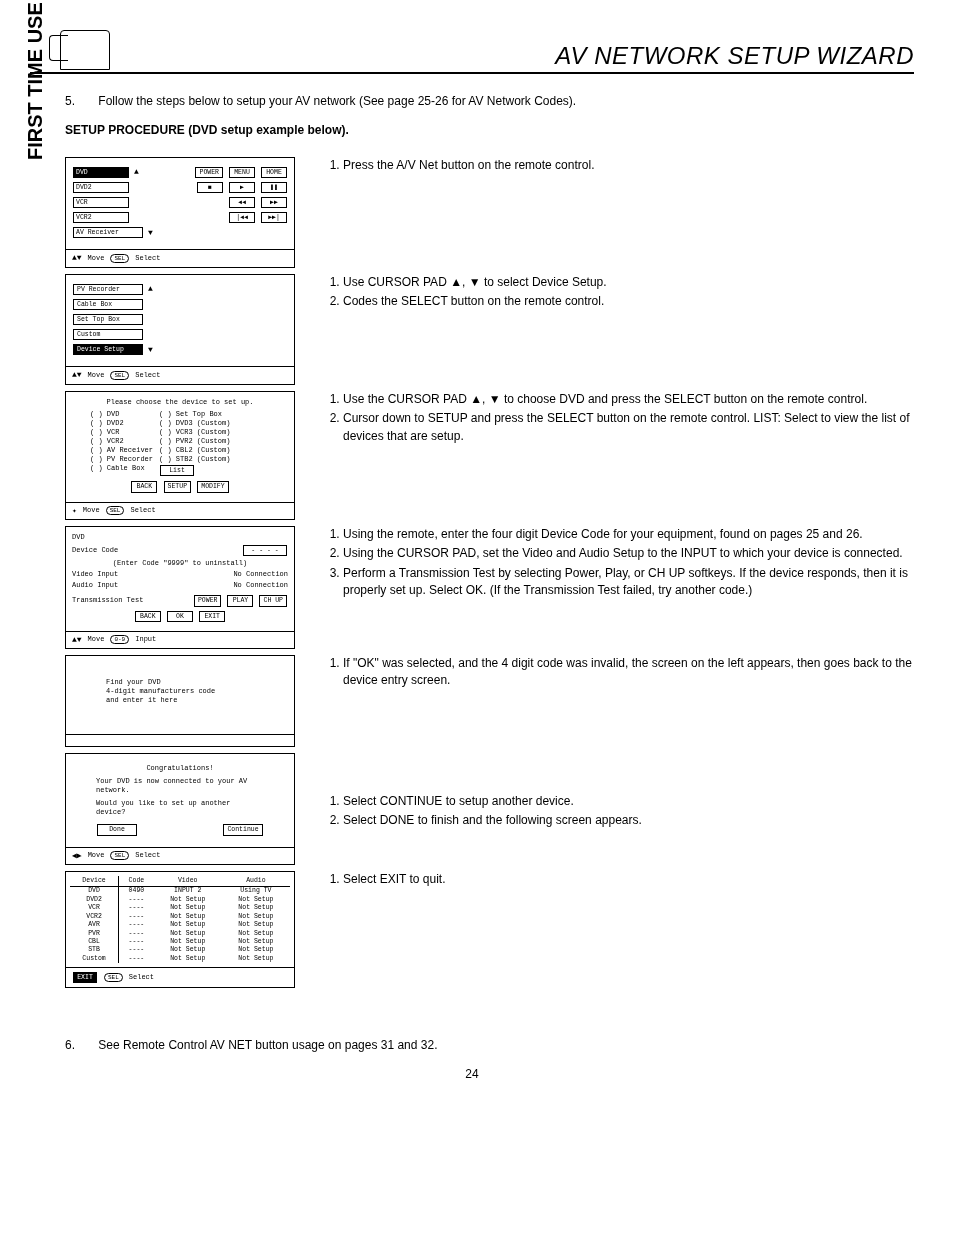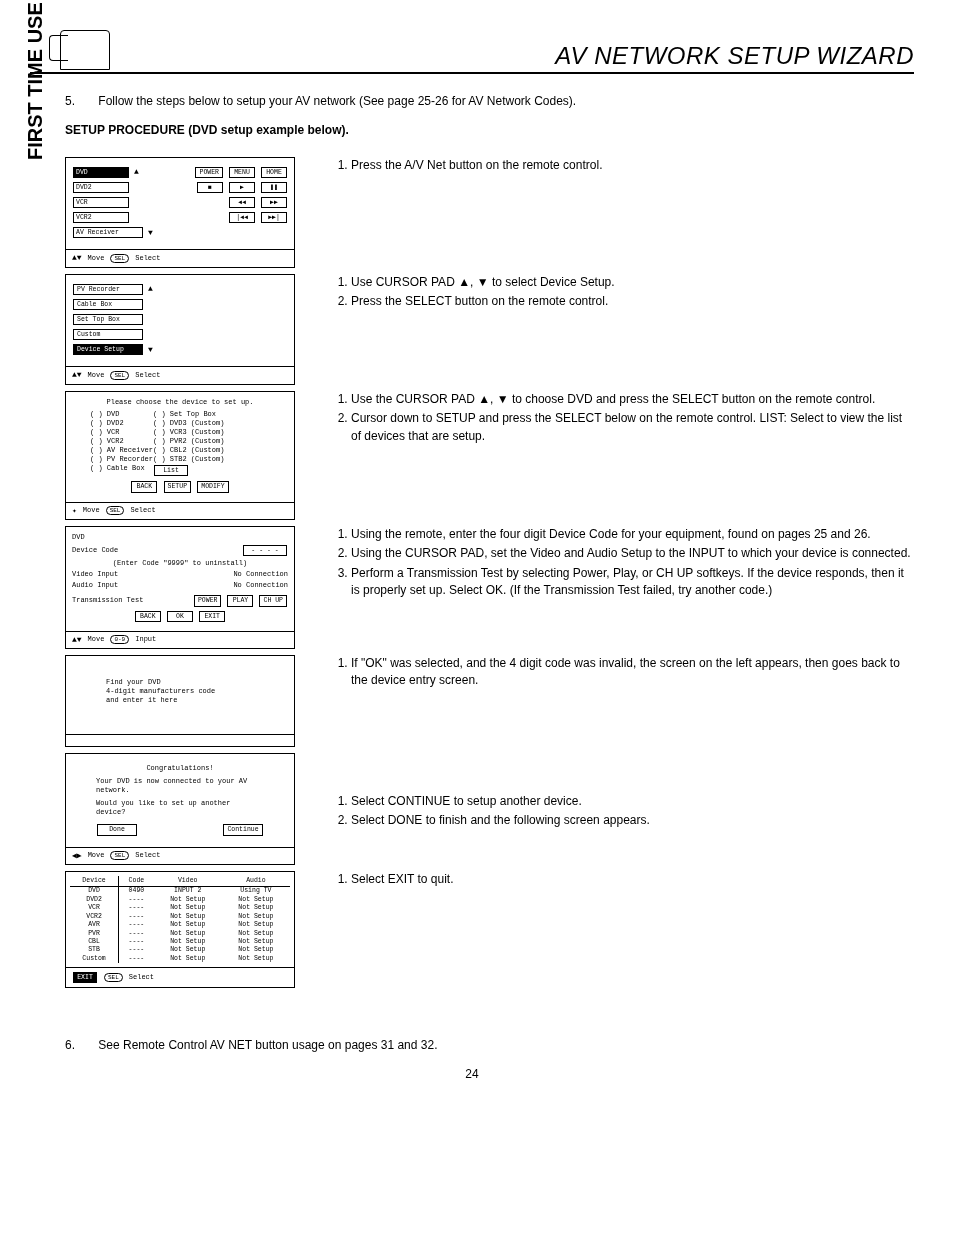--- a/index.html
+++ b/index.html
@@ -93,21 +93,21 @@
   }
   .mini-btn.inv { background:#000; color:#fff; }
   .mini-row { display:flex; align-items:center; gap:4px; margin:2px 0;}
   .arrow-icon { font-size:8px; }
   .instr {
     flex: 1;
     font-size: 12px;
     line-height: 1.45;
   }
   .instr ol { margin: 0; padding-left: 28px; }
-  .instr li { margin-bottom: 2px; margin-left: 8px; }
+  .instr li { margin-bottom: 2px; }
   .tbl { width:100%; font-size:6.5px; border-collapse: collapse; }
   .tbl th { font-weight: normal; text-align:center; padding:1px 2px; }
   .thead-row th { border-bottom:1px solid #000; }
   .tbl td { text-align:center; padding:0 2px; }
   .page-num { text-align:center; font-size:12px; }
   .sel-oval {
     display:inline-block;
     border:1px solid #000;
     border-radius: 6px;
     font-size:6px;
@@ -207,30 +207,30 @@
       <div class="panel-foot">
         <span class="arrow-icon">▲▼</span>
         <span>Move</span>
         <span class="sel-oval">SEL</span>
         <span>Select</span>
       </div>
     </div>
     <div class="instr">
       <ol>
         <li>Use CURSOR PAD ▲, ▼ to select Device Setup.</li>
-        <li>Press the SELECT button on the remote control.</li>
+        <li>Codes the SELECT button on the remote control.</li>
       </ol>
     </div>
   </div>
 
   <div class="row">
     <div class="panel">
       <div class="panel-body">
         <div style="text-align:center;margin-bottom:3px;">Please choose the device to set up.</div>
-        <div style="display:flex;padding-left:18px;">
+        <div style="display:flex;gap:6px;padding-left:18px;">
           <div>
             <div>( ) DVD</div>
             <div>( ) DVD2</div>
             <div>( ) VCR</div>
             <div>( ) VCR2</div>
             <div>( ) AV Receiver</div>
             <div>( ) PV Recorder</div>
             <div>( ) Cable Box</div>
           </div>
           <div>
@@ -252,21 +252,21 @@
       <div class="panel-foot">
         <span class="arrow-icon">✦</span>
         <span>Move</span>
         <span class="sel-oval">SEL</span>
         <span>Select</span>
       </div>
     </div>
     <div class="instr">
       <ol>
         <li>Use the CURSOR PAD ▲, ▼ to choose DVD and press the SELECT button on the remote control.</li>
-        <li>Cursor down to SETUP and press the SELECT below on the remote control. LIST:  Select to view the list of devices that are setup.</li>
+        <li>Cursor down to SETUP and press the SELECT button on the remote control. LIST:  Select to view the list of devices that are setup.</li>
       </ol>
     </div>
   </div>
 
   <div class="row">
     <div class="panel">
       <div class="panel-body">
         <div>DVD</div>
         <div class="mini-row">
           <span>Device Code</span>

